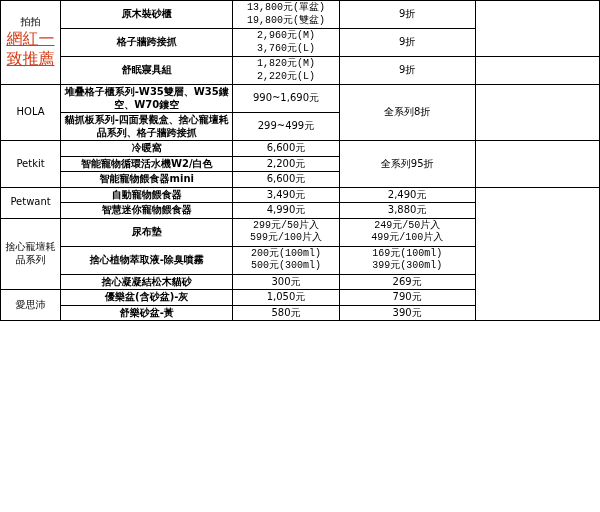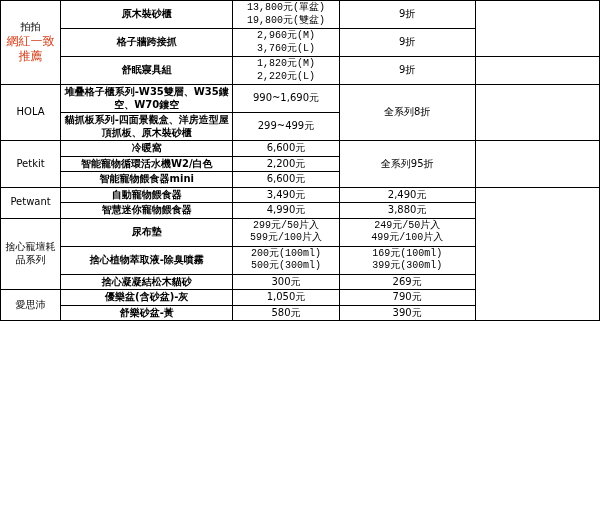--- a/index.html
+++ b/index.html
@@ -51,21 +51,22 @@
   td.photo {
     padding: 0;
     vertical-align: middle;
   }
   .brand-main {
     display: block;
   }
   .brand-sub {
     display: block;
     color: #d23c16;
-    font-size: 12px;
+    font-size: 16px;
+    text-decoration: underline;
   }
   .nowrap-lines span {
     display: block;
     font-family: Liberation Mono, monospace;
   }
   
   .ph {
     width: 100%;
     height: 100%;
     position: relative;
@@ -157,21 +158,21 @@
           <span class="ph ph-box">
             
             
             
             
             
           </span>
         </td>
       </tr>
       <tr>
-        <td class="item">貓抓板系列-四面景觀盒、洋房造型屋頂抓板、原木裝砂櫃</td>
+        <td class="item">貓抓板系列-四面景觀盒、捨心寵壇耗品系列、格子牆跨接抓</td>
         <td class="price">299~499元</td>
       </tr>
 
       <tr>
         <td class="brand" rowspan="3">
           <span class="brand-main">Petkit</span>
         </td>
         <td class="item">冷暖窩</td>
         <td class="price">6,600元</td>
         <td class="discount" rowspan="3">全系列95折</td>

